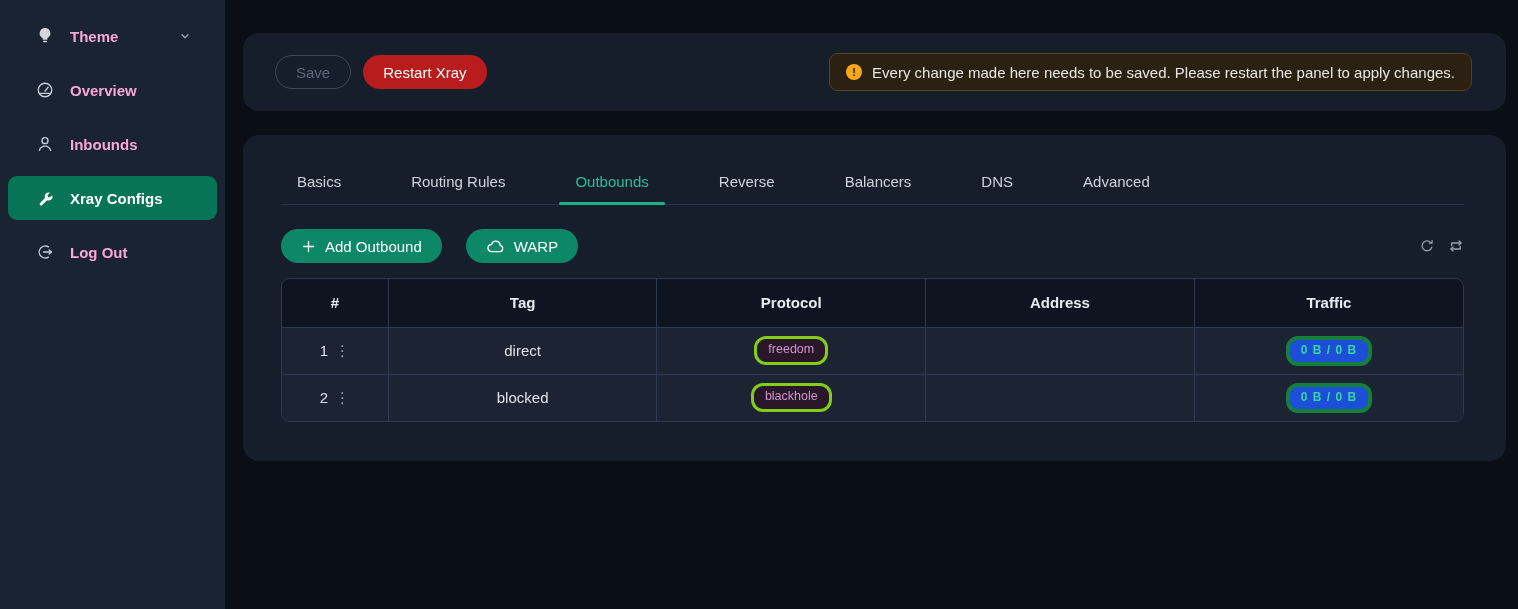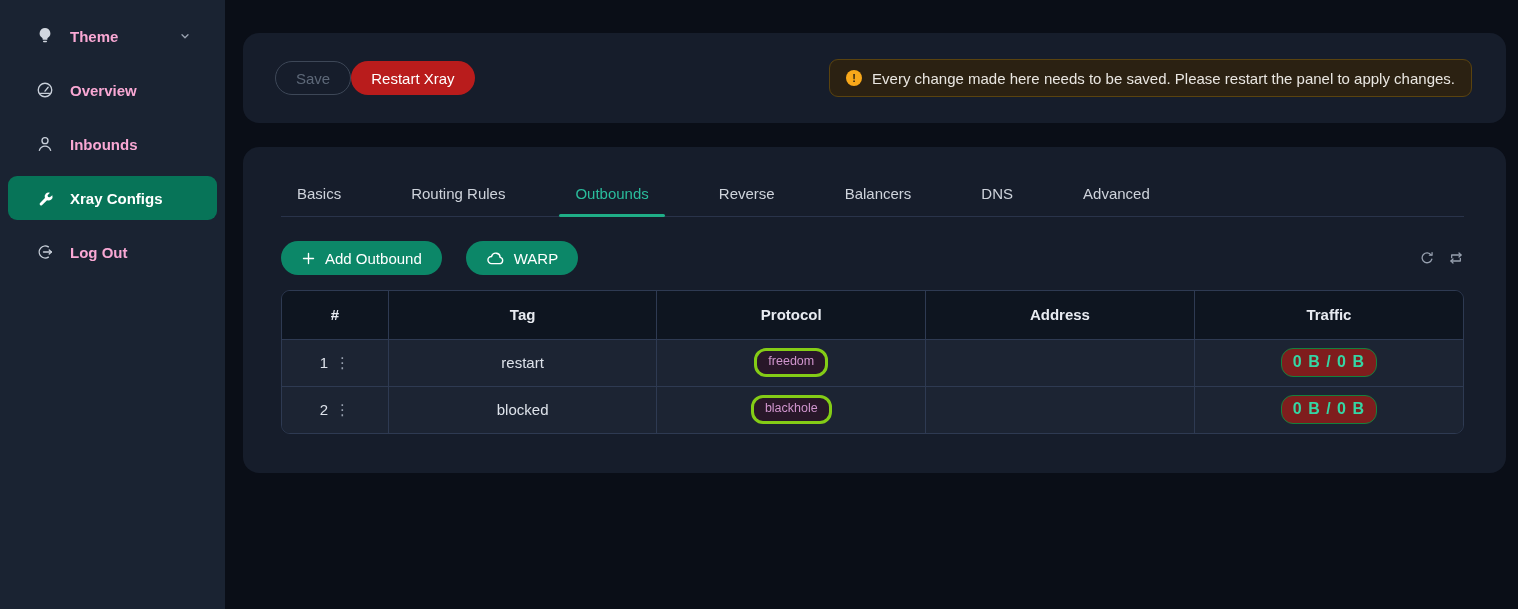--- a/index.html
+++ b/index.html
@@ -23,21 +23,21 @@
   .side-item .s-icon { width:18px; height:18px; margin-right:16px; flex:0 0 18px; display:flex; align-items:center; justify-content:center; color:#c9d0da; }
   .side-item.active { background:#077458; color:#ffffff; }
   .side-item.active .s-icon { color:#ffffff; }
   .side-item .chev { margin-left:auto; margin-right:14px; color:#9aa3b1; display:flex; }
   
   .main { flex:1; padding:33px 12px 0 18px; }
   .card {
     background:#161d2b; border-radius:16px;
   }
   .toolbar-card {
-    height:90px; display:flex; align-items:center; padding:0 34px 0 32px; 
+    height:78px; display:flex; align-items:center; padding:0 34px 0 32px; gap:12px;
   }
   .btn {
     height:34px; border-radius:17px; border:none; font-size:15px;
     display:inline-flex; align-items:center; justify-content:center;
     font-family:inherit; cursor:pointer; padding:0 20px; white-space:nowrap;
   }
   .btn-save { background:transparent; border:1px solid #3d4757; color:#5d6878; cursor:not-allowed; }
   .btn-restart { background:#b91c1c; color:#ffffff; font-weight:400; }
   .alert-warning {
     margin-left:auto; height:38px; display:flex; align-items:center; gap:10px;
@@ -84,21 +84,21 @@
     color:#dde2ea; border-right:1px solid #2e3a52; border-bottom:1px solid #2e3a52;
   }
   tr:last-child td { border-bottom:none; }
   .rownum { display:inline-flex; align-items:center; gap:7px; }
   .dots { color:#97a0af; font-size:15px; letter-spacing:0; cursor:pointer; line-height:1; }
   .badge {
     display:inline-block; padding:3px 11px 4px 11px; border-radius:12px;
     font-size:12.5px; line-height:1.25;
   }
   .badge-proto { border:3px solid #84cc16; color:#d095cd; background:#281729; }
-  .badge-traffic { border:1px solid #15803d; color:#35d6a4; background:#7f1d1d; font-weight:700; letter-spacing:1px; font-size:16px; }
+  .badge-traffic { border:4px solid #15803d; color:#35d6a4; background:#1d4ed8; font-weight:700; letter-spacing:1px; font-size:12px; }
   svg { display:block; }
 </style>
 </head>
 <body>
 
 <aside class="sidebar">
 
   <div class="side-item">
     <span class="s-icon">
       <svg width="16" height="18" viewBox="0 0 24 26" fill="#d2d7df">
@@ -236,21 +236,21 @@
           </tr>
         </thead>
         <tbody>
           <tr>
             <td>
               <span class="rownum">
                 <span>1</span>
                 <span class="dots">⋮</span>
               </span>
             </td>
-            <td>restart</td>
+            <td>direct</td>
             <td><span class="badge badge-proto">freedom</span></td>
             <td></td>
             <td><span class="badge badge-traffic">0 B / 0 B</span></td>
           </tr>
           <tr>
             <td>
               <span class="rownum">
                 <span>2</span>
                 <span class="dots">⋮</span>
               </span>

